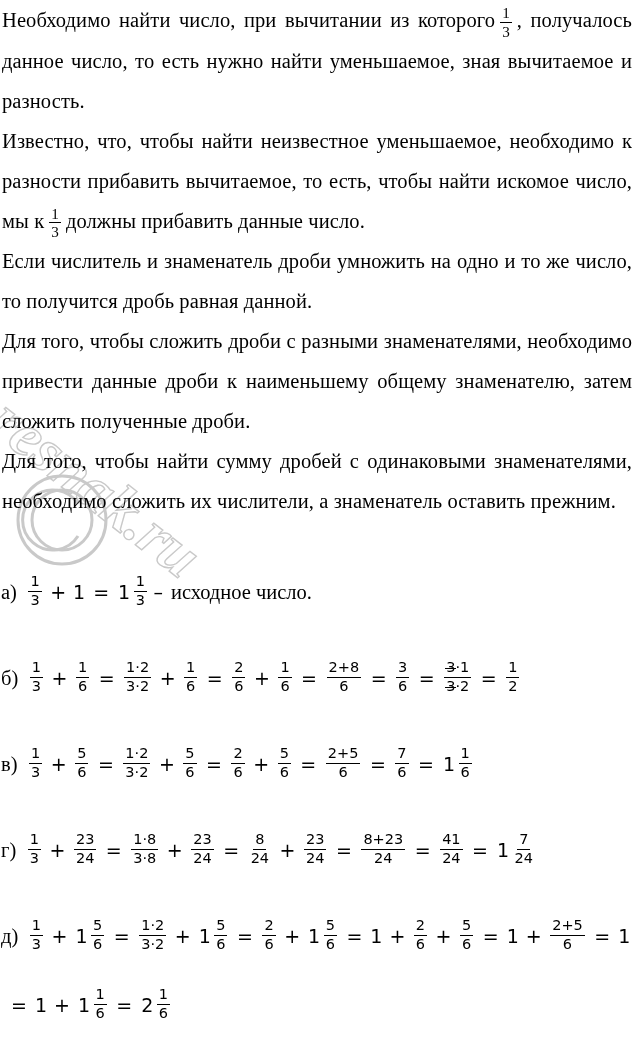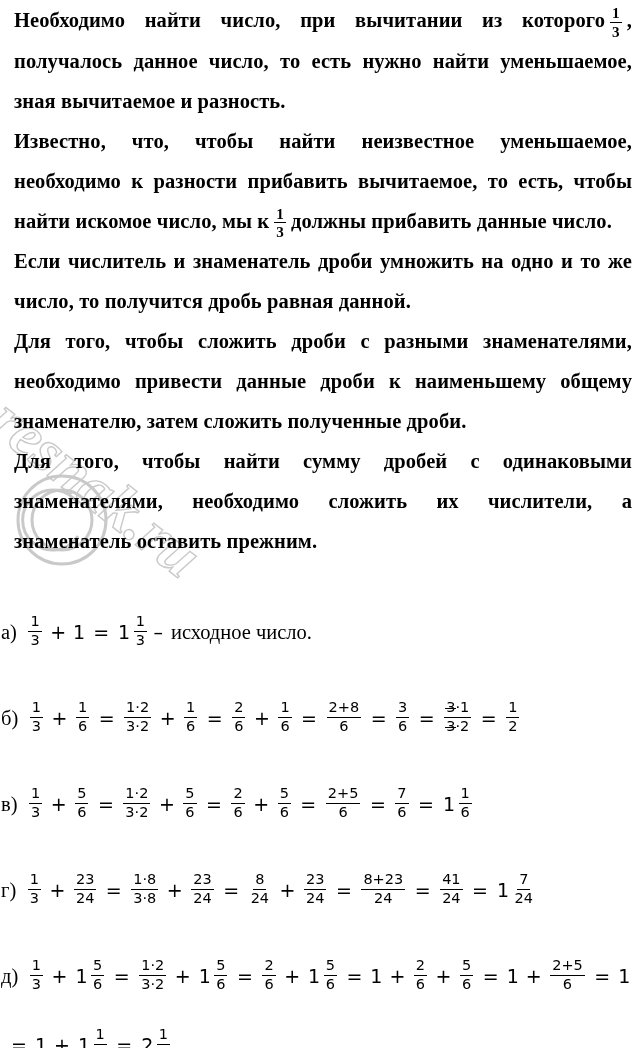--- a/index.html
+++ b/index.html
@@ -35,22 +35,21 @@
     fill: none;
     stroke: #c9c9c9;
     stroke-width: 1.4px;
   }
   .wm-c-outer { fill: none; stroke: #c9c9c9; stroke-width: 3px; }
 
   
   #content {
     position: relative;
     z-index: 2;
-    padding: 0 2px 0 14px;
-    font-weight: bold;
+    padding: 0 2px 0 2px;
   }
   .para {
     text-align: justify;
     text-justify: inter-word;
     font-size: 20.5px;
     line-height: 40px;
     margin: 0;
     letter-spacing: 0.1px;
   }
 

